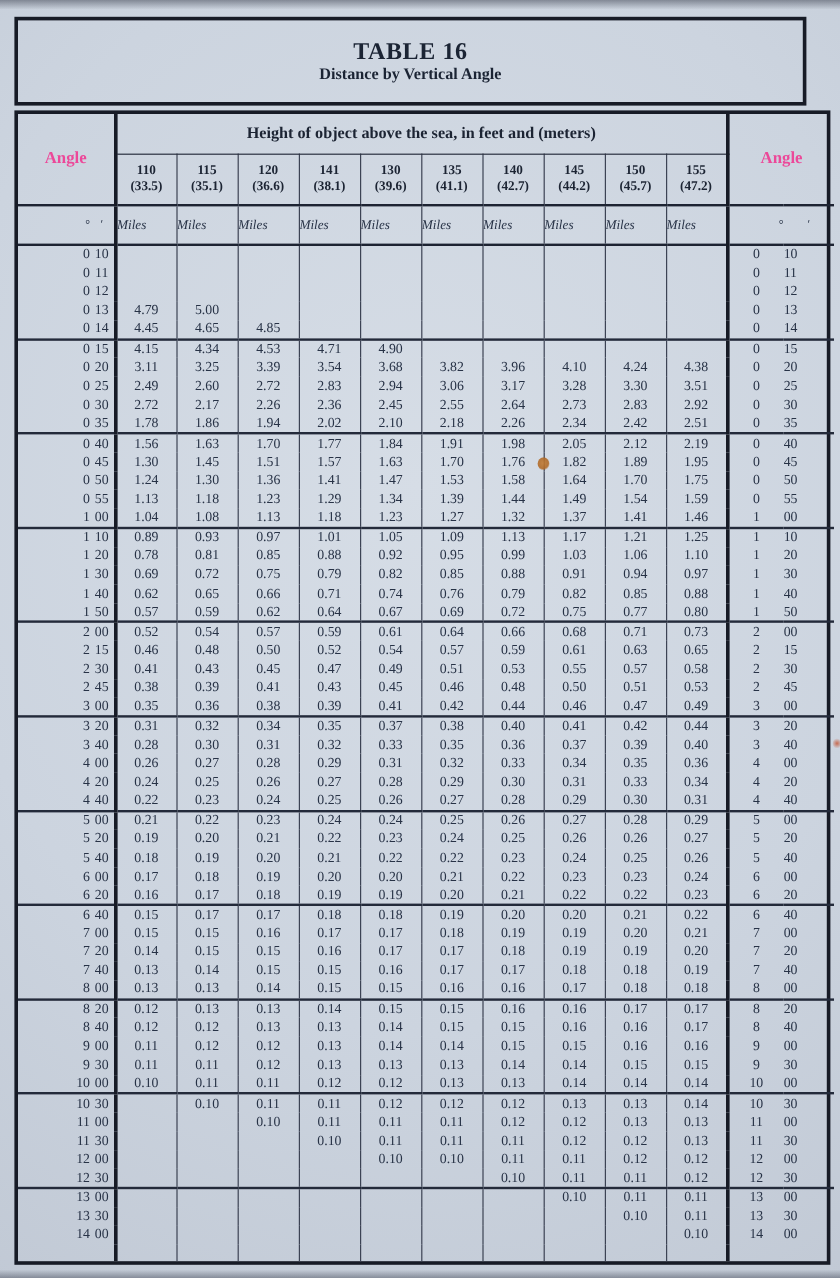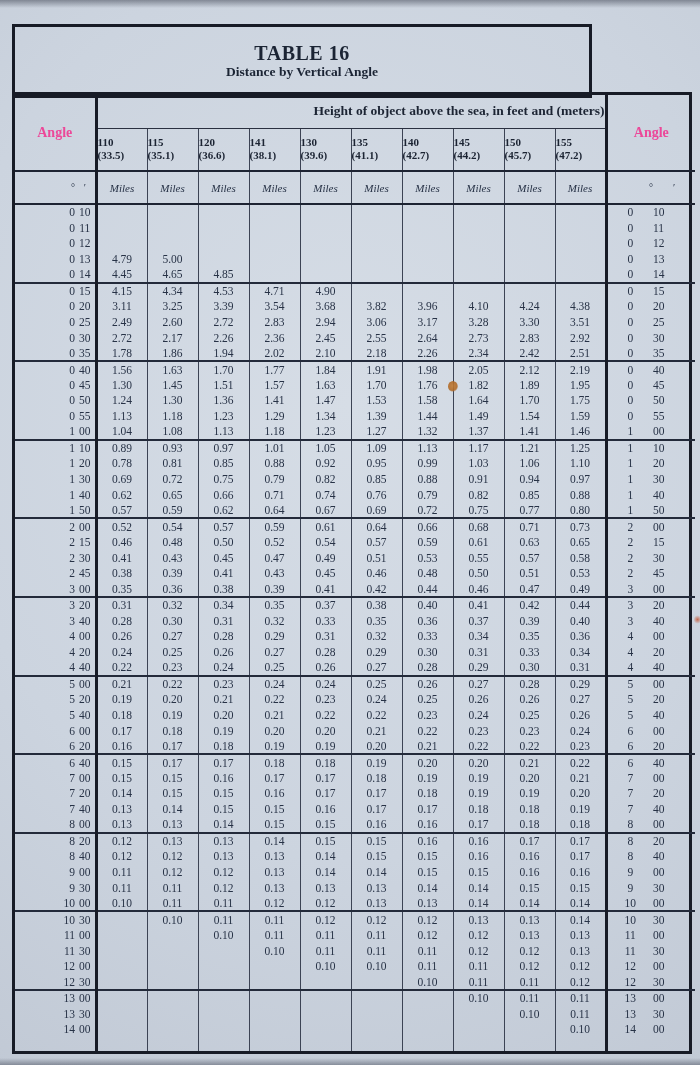--- a/index.html
+++ b/index.html
@@ -7,21 +7,21 @@
     width:700px;height:1065px;position:relative;overflow:hidden;
     font-family:"Liberation Serif","DejaVu Serif",serif;
     background:radial-gradient(130% 95% at 50% 38%, #d6dde6 0%, #ccd4df 45%, #c0c8d4 80%, #b2bbc8 100%);
   }
   .edge-top{position:absolute;left:0;top:0;width:100%;height:8px;
     background:linear-gradient(to bottom, rgba(40,45,60,.45), rgba(40,45,60,0));pointer-events:none;}
   .edge-bottom{position:absolute;left:0;bottom:0;width:100%;height:7px;
     background:linear-gradient(to top, rgba(40,45,60,.4), rgba(40,45,60,0));pointer-events:none;}
 
   .title-box{
-    position:absolute;left:12px;top:24px;width:580px;height:74px;box-sizing:border-box;
+    position:absolute;left:12px;top:14px;width:660px;height:74px;box-sizing:border-box;
     border:3px solid #171b26;display:flex;flex-direction:column;align-items:center;justify-content:center;
     color:#1b2434;text-align:center;
   }
   .title-main{font-size:20px;font-weight:bold;letter-spacing:.5px;line-height:1.1;}
   .title-sub{font-size:13.5px;font-weight:bold;line-height:1.25;}
 
   .main-box{
     position:absolute;left:12px;top:92px;width:680px;height:962px;box-sizing:border-box;
     border:3px solid #171b26;
   }
@@ -32,31 +32,31 @@
   .tbl td{padding:0;overflow:hidden;white-space:nowrap;}
 
   
   .angle-hd{
     font-size:14px;font-weight:bold;text-align:center;color:#ec4899;
     border-bottom:2.5px solid #1d2332;
   }
   .angle-hd-left{border-right:3px solid #171b26;}
   .angle-hd-right{border-left:3px solid #171b26;}
   .group-hd{
-    font-size:13.5px;font-weight:bold;text-align:right;color:#1c2433;
+    font-size:13.5px;font-weight:bold;text-align:center;color:#1c2433;
     border-bottom:1.5px solid #2a3040;
   }
   .col-hd{
-    font-size:11px;font-weight:bold;text-align:left;color:#1c2433;line-height:1.25;
+    font-size:11px;font-weight:bold;text-align:center;color:#1c2433;line-height:1.25;
     border-left:1px solid #3c4354;border-bottom:2.5px solid #1d2332;
   }
   .col-hd.first{border-left:none;}
   .units-row td{border-bottom:2.5px solid #1d2332;}
   .miles-cell{
-    font-size:11px;font-style:italic;text-align:center;color:#273246;
+    font-size:11px;font-style:italic;color:#273246;
     border-left:1px solid #3c4354;
     margin-top:16px;
   }
   .miles-cell.first{border-left:none;}
   .sym-deg{font-size:10px;text-align:right;padding-right:10px;color:#273246;}
   .sym-min{font-size:10px;text-align:center;color:#273246;}
   .sep-left{border-right:3px solid #171b26;}
   .sep-right{border-left:3px solid #171b26;}
 
   

